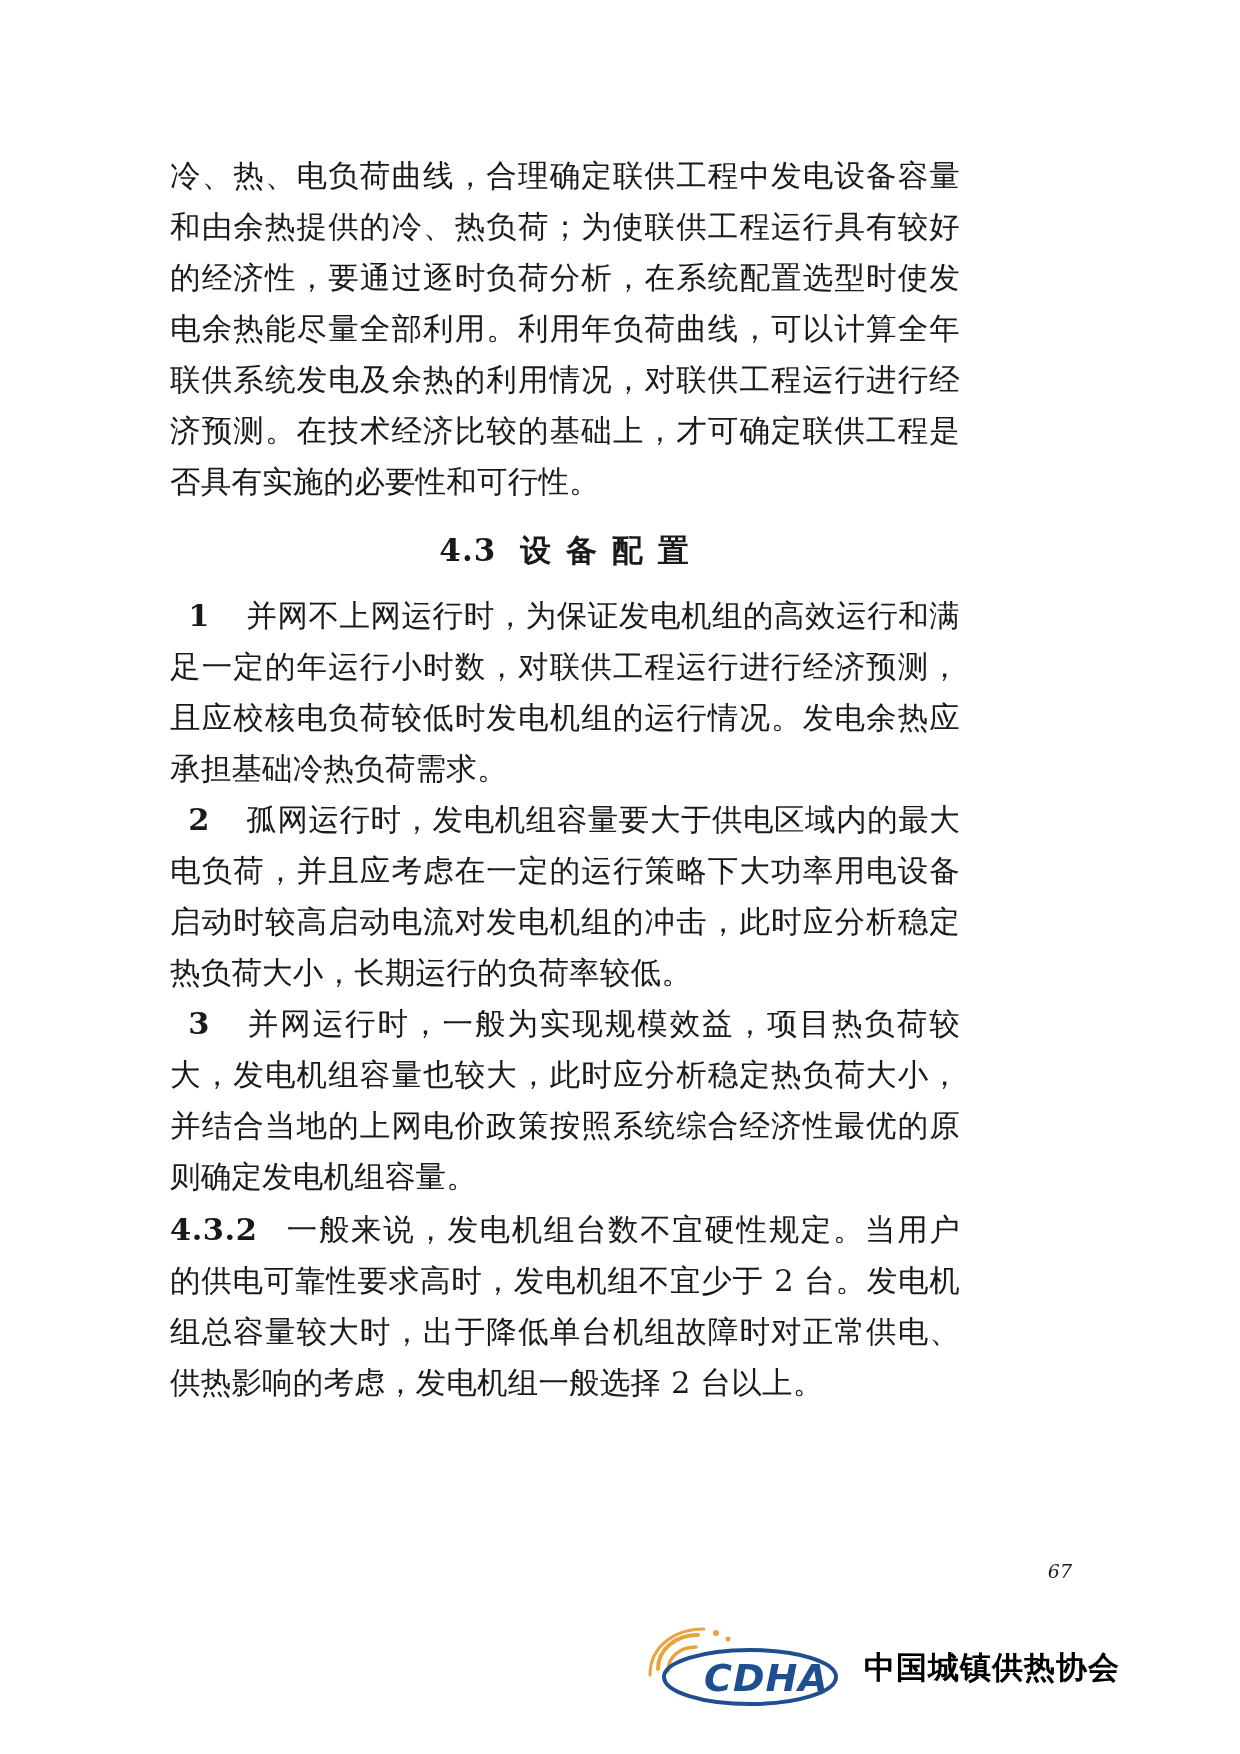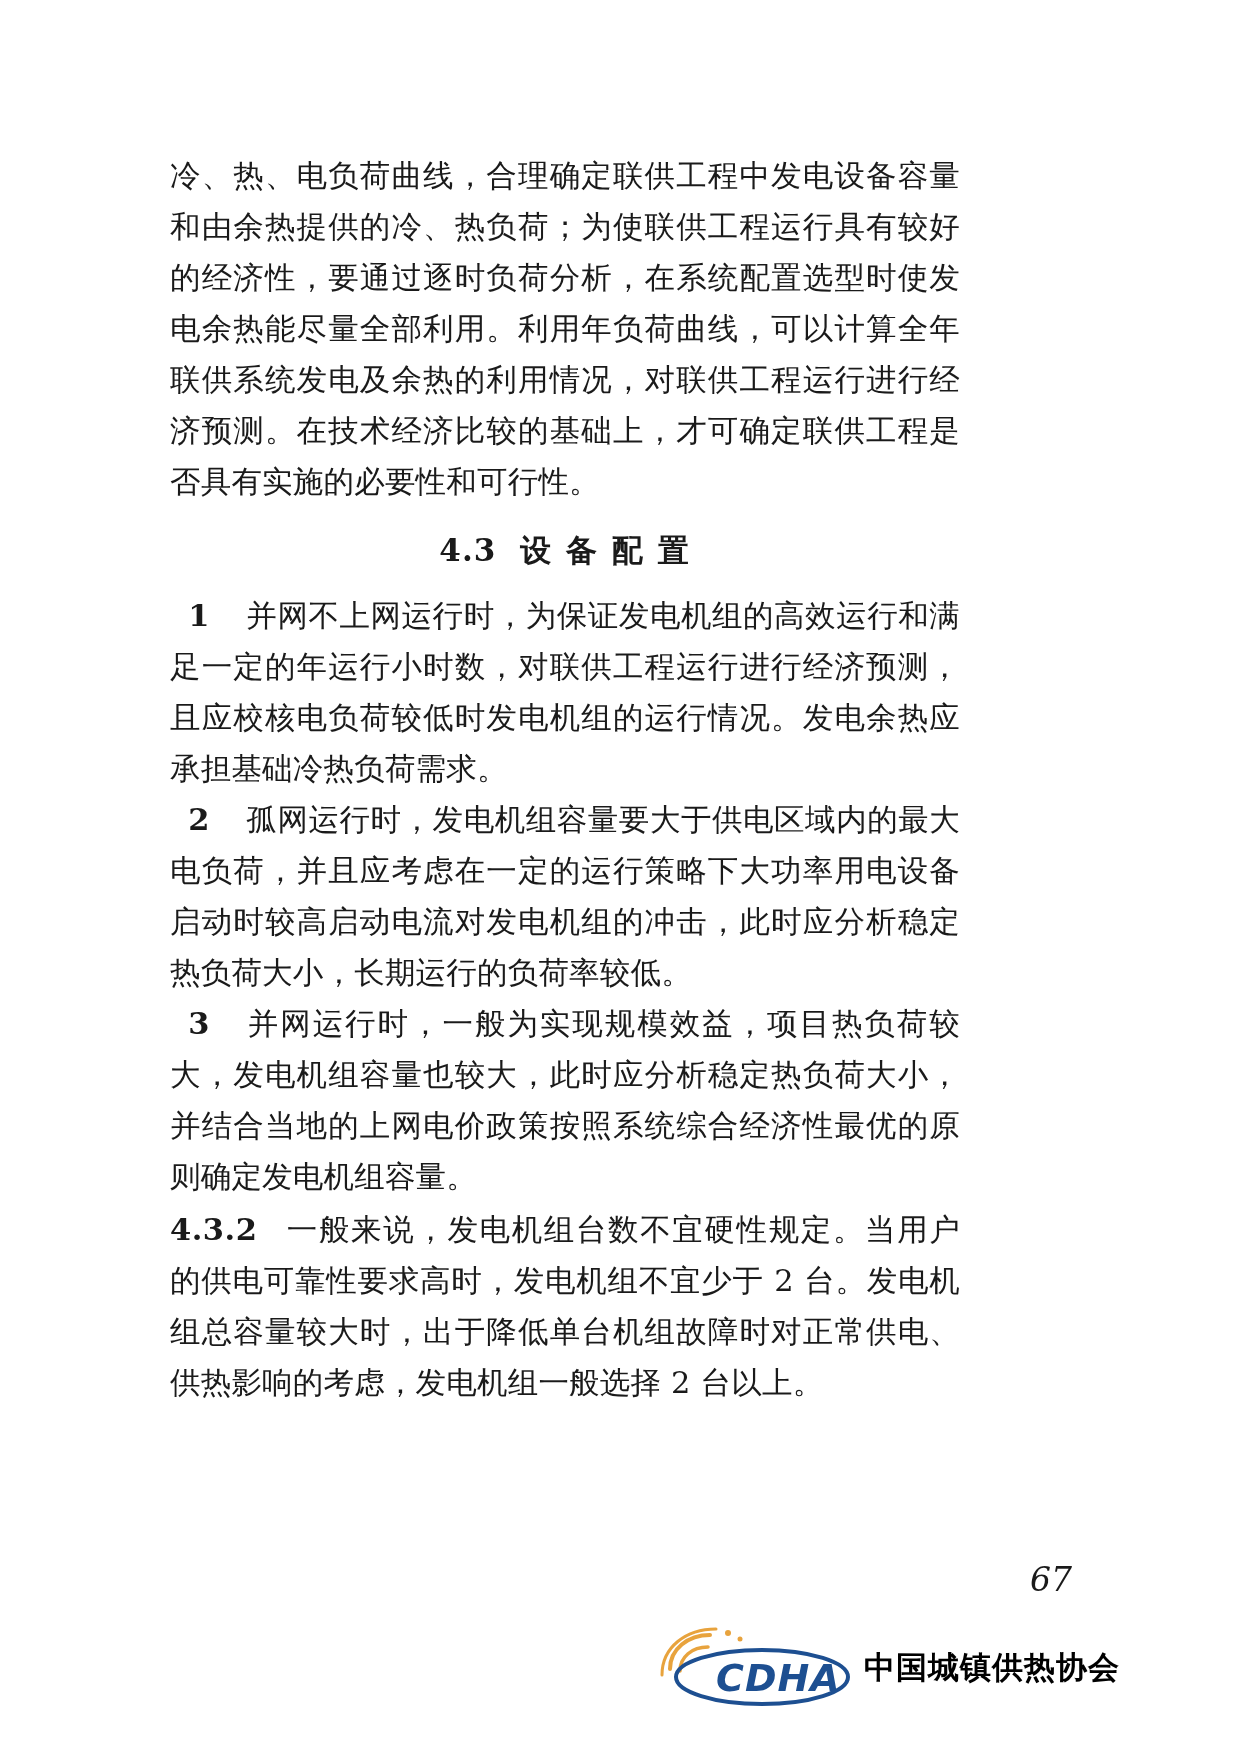--- a/index.html
+++ b/index.html
@@ -74,30 +74,30 @@
   }
   .item .igap {
     display: inline-block;
     width: 18px;
   }
   .page-number {
     position: absolute;
     right: 168px;
     top: 1560px;
     font-style: italic;
-    font-size: 33px;
+    font-size: 19px;
     font-family: "DejaVu Serif", "Liberation Serif", serif;
   }
   .logo {
     position: absolute;
     right: 120px;
     top: 1625px;
     display: flex;
     align-items: center;
-    gap: 0;
+    gap: 12px;
   }
   .logo-mark {
     position: relative;
     width: 210px;
     height: 86px;
   }
   .logo-text-cn {
     font-family: "DejaVu Sans", "Liberation Sans", sans-serif;
     font-size: 31px;
     font-weight: bold;

